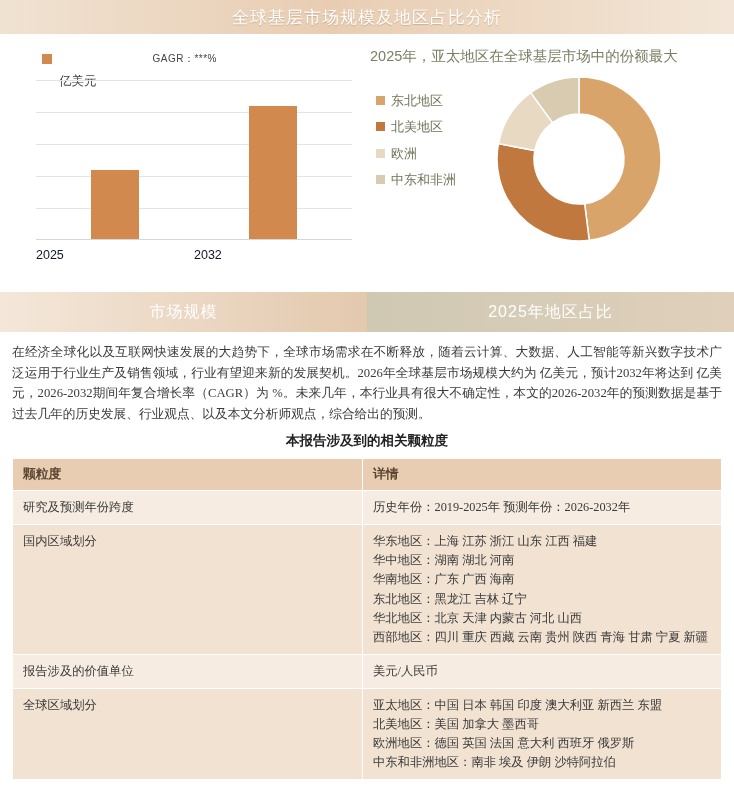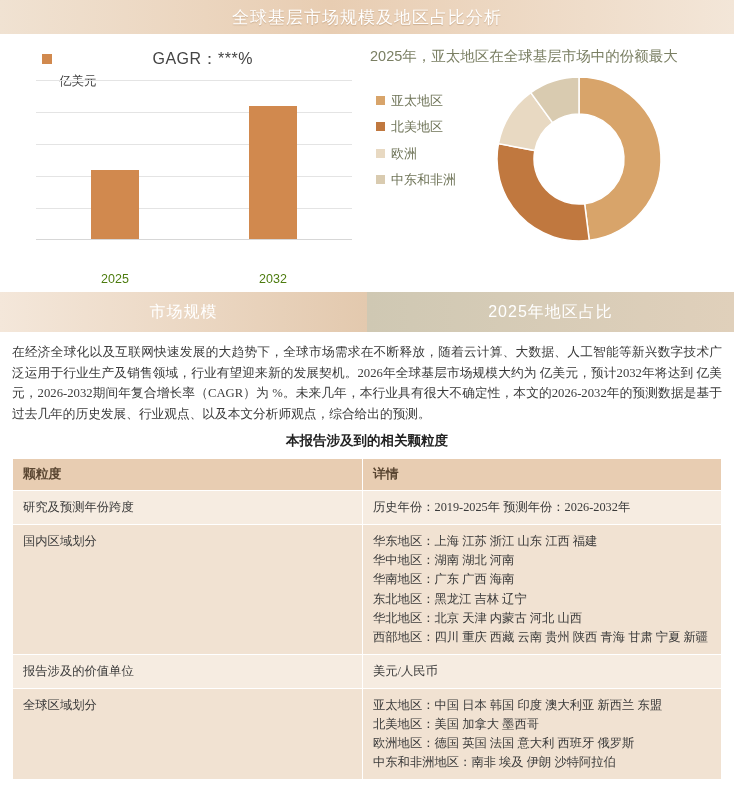--- a/index.html
+++ b/index.html
@@ -48,21 +48,21 @@
     gap: 56px;
     padding-left: 28px;
     margin-bottom: 10px;
     height: 22px;
   }
   .legend-item { display: flex; align-items: center; gap: 7px; }
   .legend-swatch {
     width: 10px; height: 10px; background: #d1894e; display: inline-block;
   }
   .legend-label { font-size: 12.5px; color: #444; margin-top: 44px; }
-  .gagr { font-size: 16px; color: #444; letter-spacing: .5px; }
+  .gagr { font-size: 10px; color: #444; letter-spacing: .5px; }
 
   .plot {
     position: relative;
     margin-left: 22px;
     height: 160px;
     border-bottom: 1px solid #d7d7d7;
   }
   .gridline {
     position: absolute;
     left: 0; right: 0;
@@ -85,24 +85,23 @@
     width: 48px;
     background: #d1894e;
   }
   .xaxis {
     margin-left: 22px;
     display: flex;
     margin-top: 8px;
   }
   .xtick {
     flex: 1;
-    text-align: center;
+    text-align: left;
     font-size: 12.5px;
-    color: #4d7c0f;
-    margin-top: 24px;
+    color: #0f172a;
   }
 
   
   .donut-panel {
     flex: 1;
     padding: 12px 23px 0 8px;
     position: relative;
   }
   .donut-title {
     font-size: 14.5px;
@@ -235,21 +234,21 @@
         <div class="xtick">2032</div>
       </div>
     </div>
 
     <div class="donut-panel">
       <div class="donut-title">2025年，亚太地区在全球基层市场中的份额最大</div>
       <div class="donut-row">
         <div class="donut-legend">
           <div class="legend-row">
             <span class="sw" style="background:#d8a46a"></span>
-            <span class="lbl">亚太地区</span>
+            <span class="lbl">东北地区</span>
           </div>
           <div class="legend-row">
             <span class="sw" style="background:#c0783f"></span>
             <span class="lbl">北美地区</span>
           </div>
           <div class="legend-row">
             <span class="sw" style="background:#e8d9c2"></span>
             <span class="lbl">欧洲</span>
           </div>
           <div class="legend-row">

